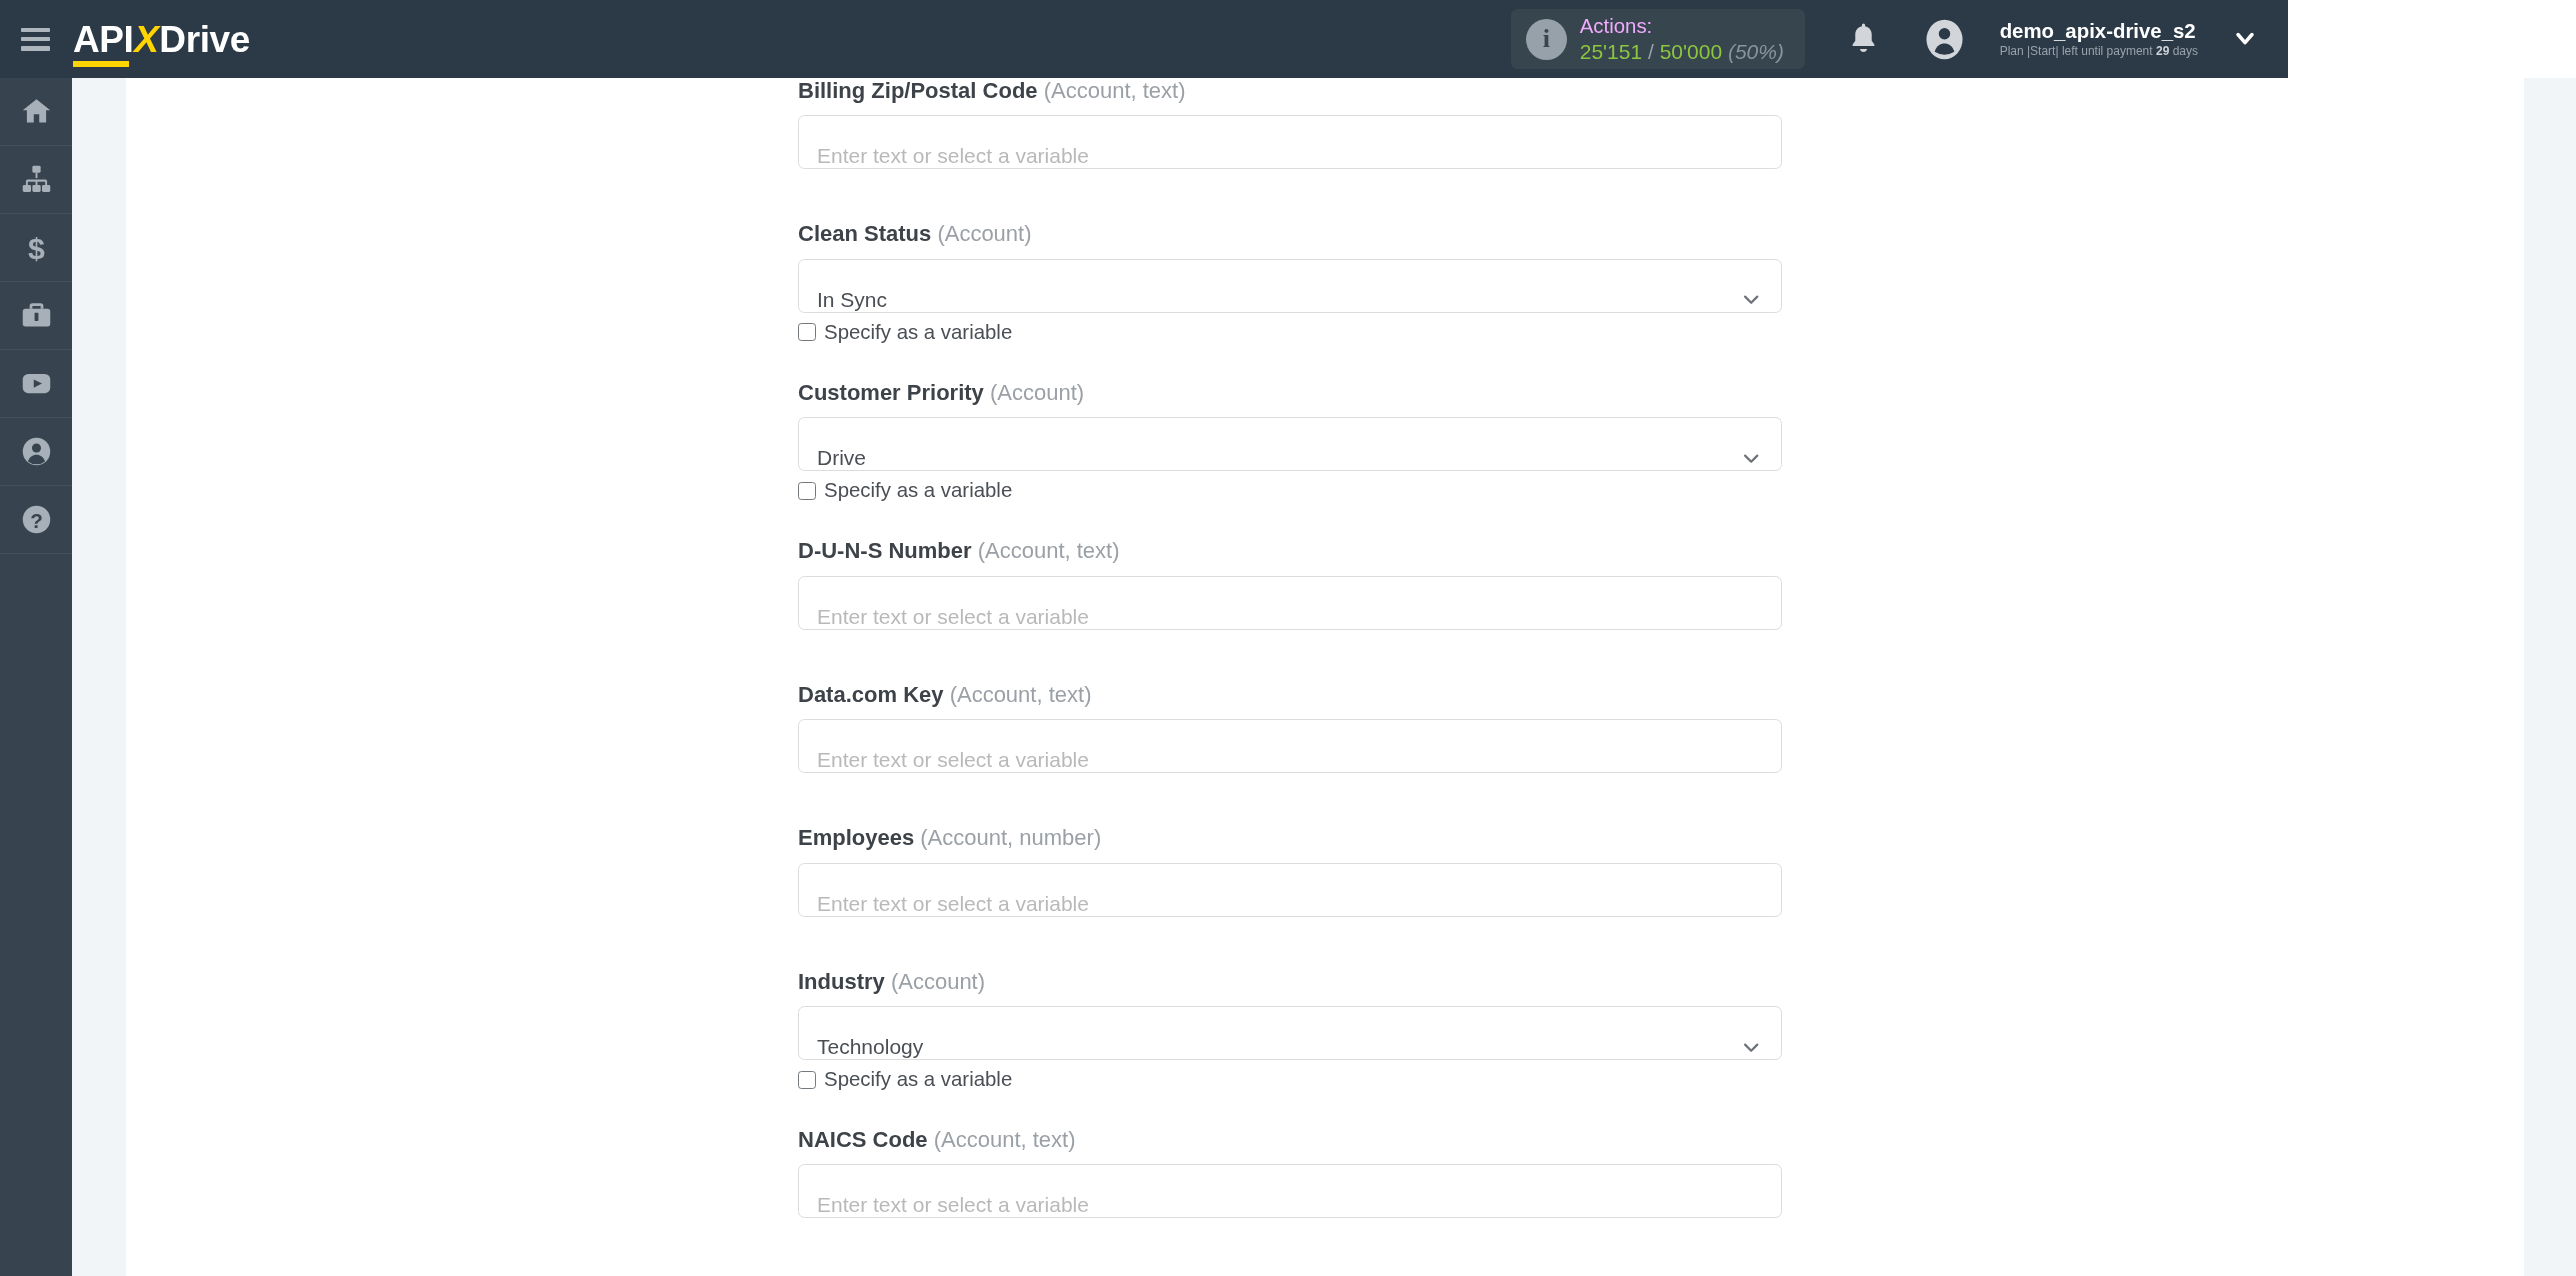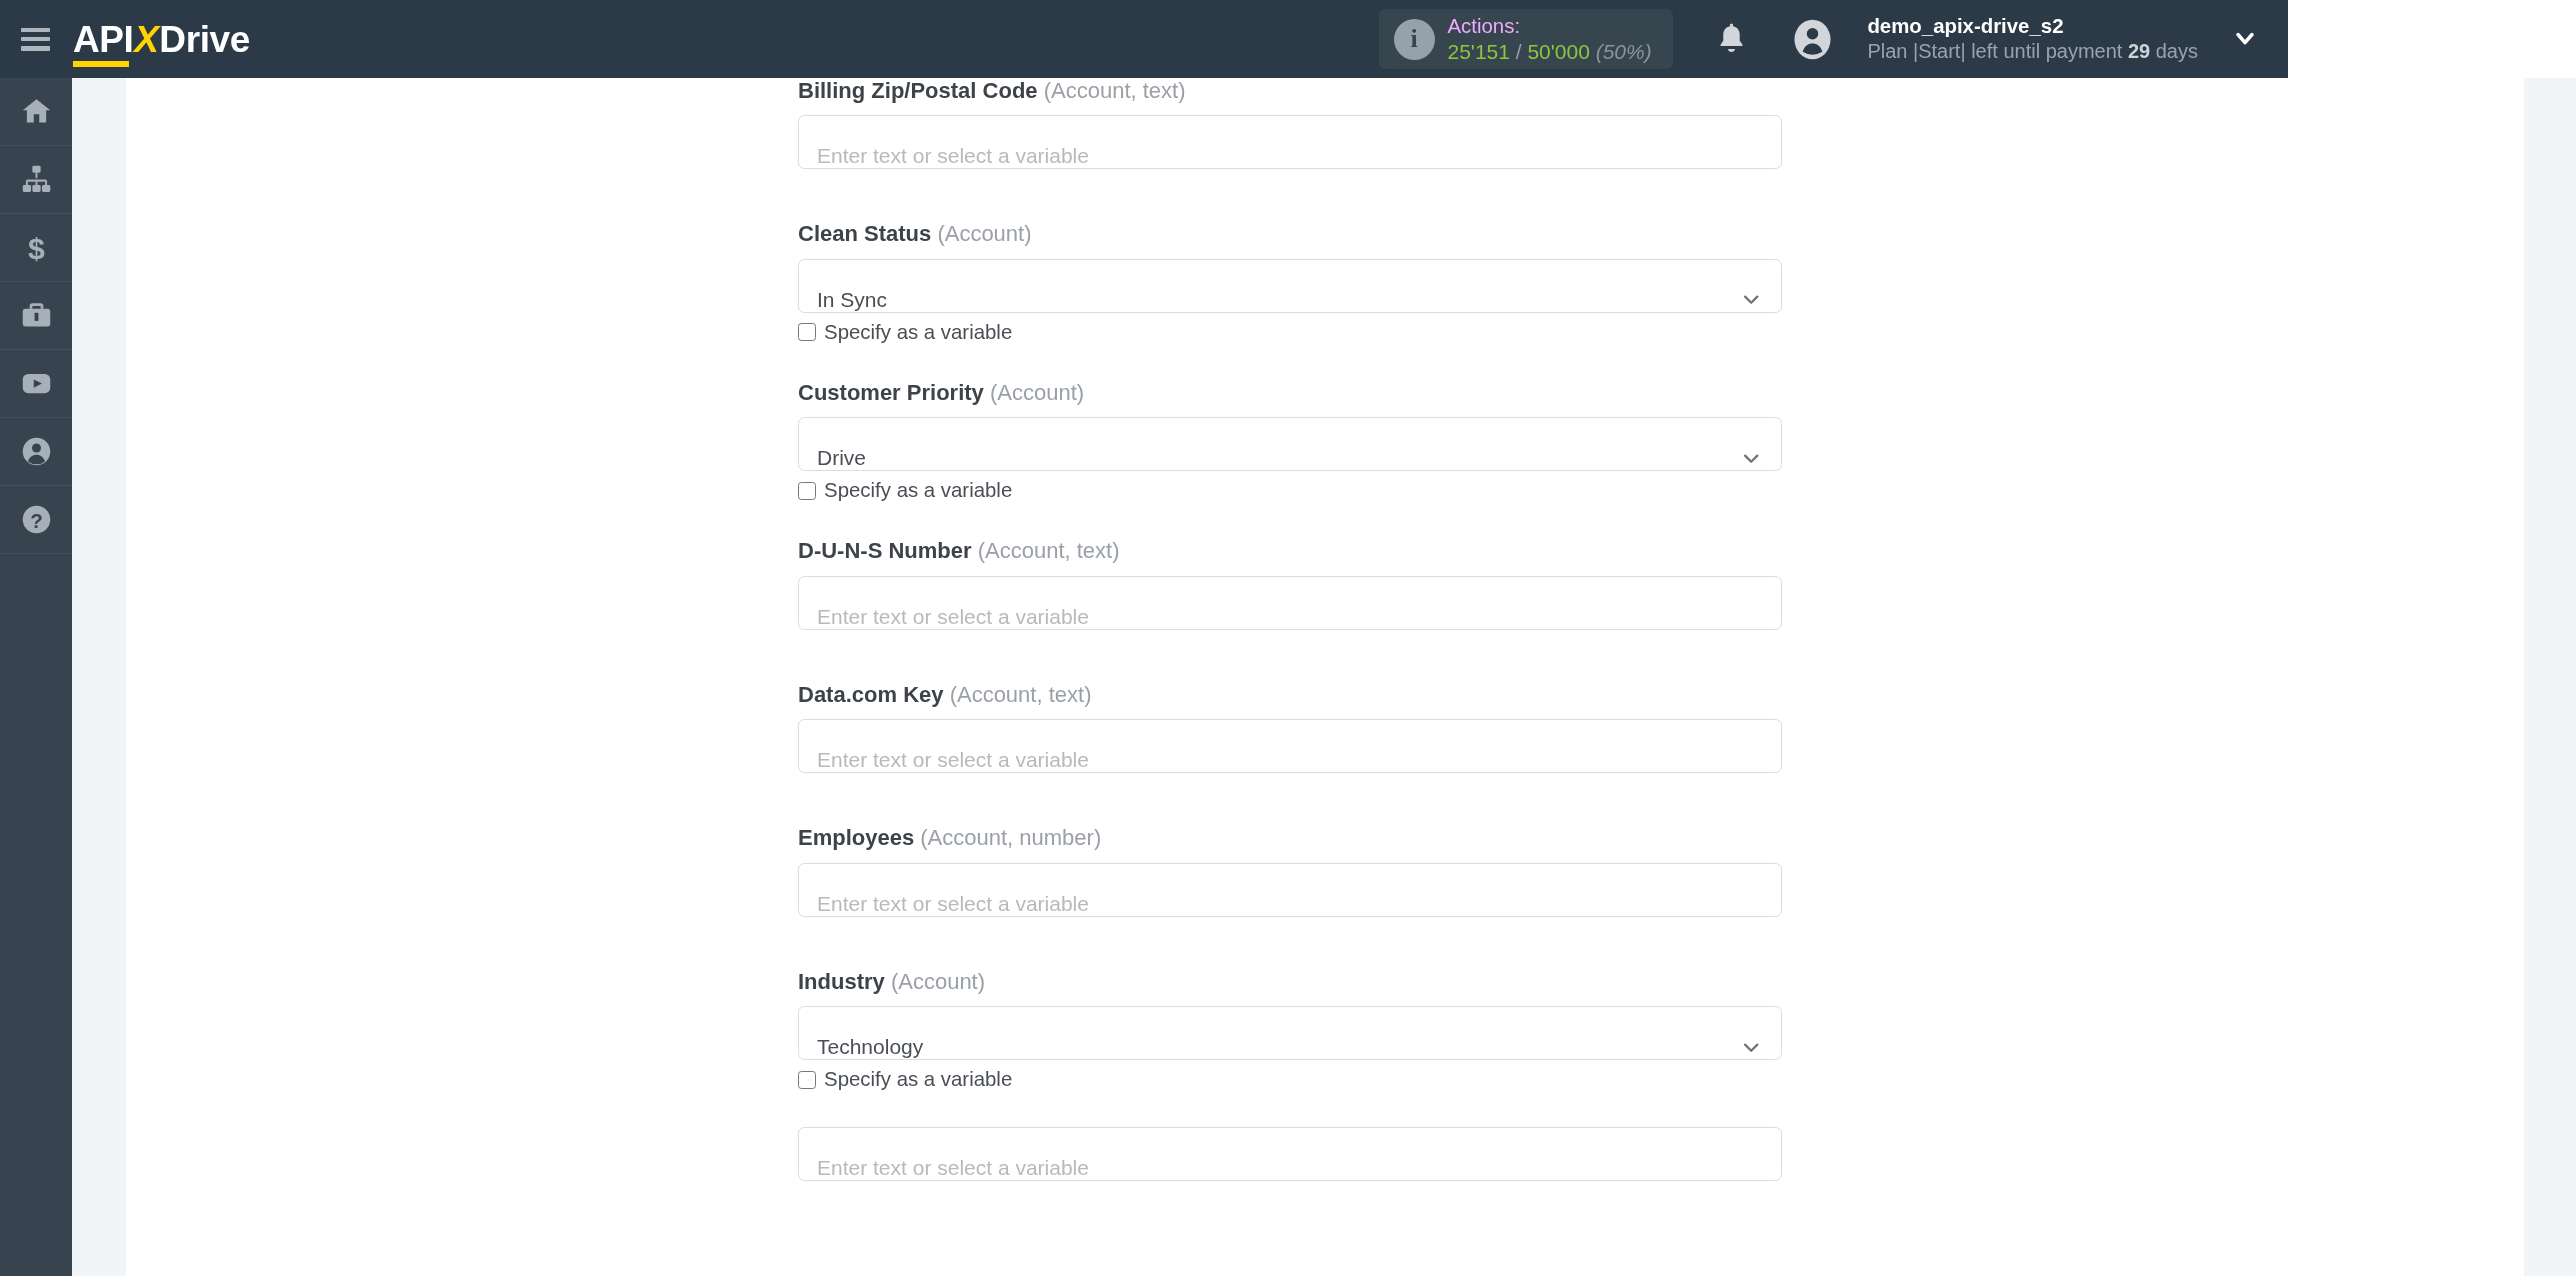--- a/index.html
+++ b/index.html
@@ -69,21 +69,21 @@
   #actions-values .total { color: #8cc63f; }
   #actions-values .pct { color: #8a949c; font-style: italic; }
 
   #bell { margin-right: 46px; cursor: pointer; }
   #user-block { display: flex; align-items: center; margin-right: 33px; gap: 20px; }
   #avatar {
     width: 41px; height: 41px; margin-right: 14.7px; flex: none;
   }
   #user-text { line-height: 1.25; }
   #user-name { color: #ffffff; font-size: 20.4px; font-weight: bold; }
-  #user-plan { color: #9aa3ab; font-size: 20px; }
+  #user-plan { color: #9aa3ab; font-size: 12px; }
   #user-plan b { color: #cdd3d8; }
   #caret-down { margin-right: 29px; cursor: pointer; }
 
   
   #sidebar {
     position: absolute;
     top: 78px; left: 0;
     width: 72px; height: 1198px;
     background: #37444f;
     z-index: 10;
@@ -324,18 +324,19 @@
             <path d="M6 9.5l6 6 6-6" stroke="#6e7379" stroke-width="2.2" fill="none" stroke-linecap="round" stroke-linejoin="round"></path>
           </svg>
         </span>
       </div>
       <div class="checkrow">
         <span class="cbox"></span>
         <span class="clabel">Specify as a variable</span>
       </div>
     </div>
     <div class="field" style="margin-bottom: 52px;">
+      <div class="field-label"><span>NAICS Code</span><span class="meta"> (Account, text)</span></div>
       <div class="control input">
         <span>Enter text or select a variable</span>
       </div>
     </div>
   </div>
 
 
 </body></html>

